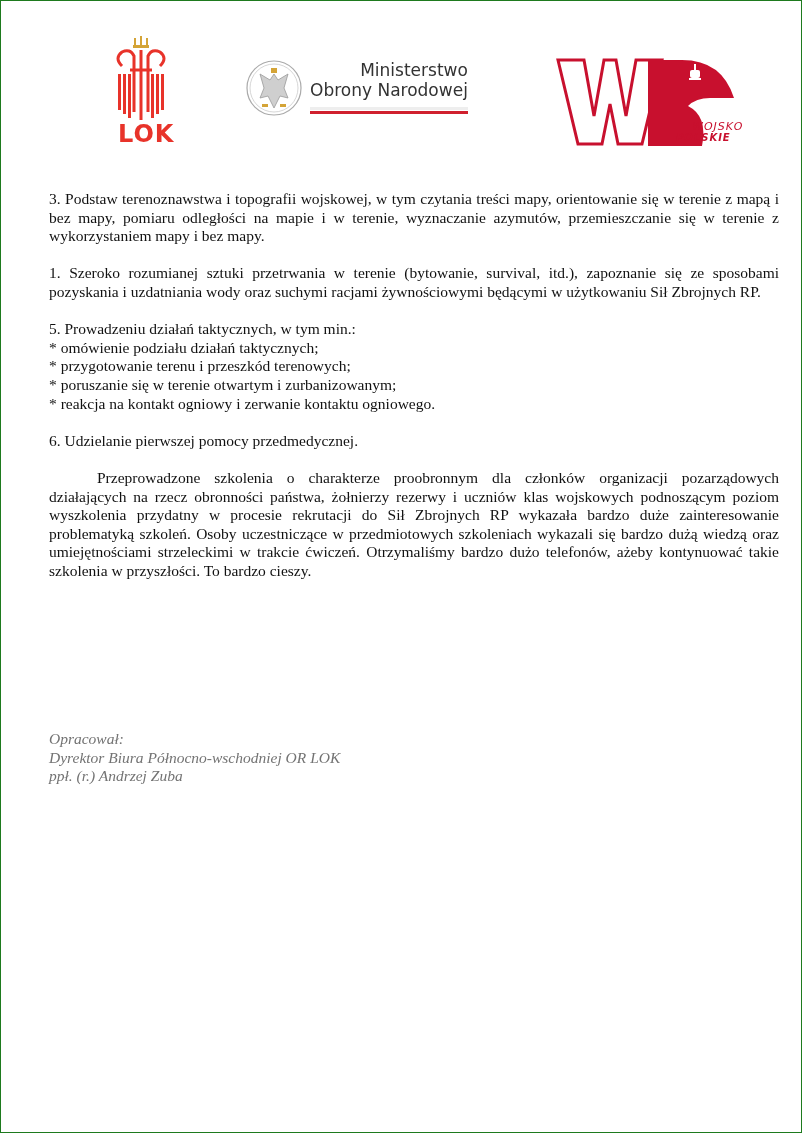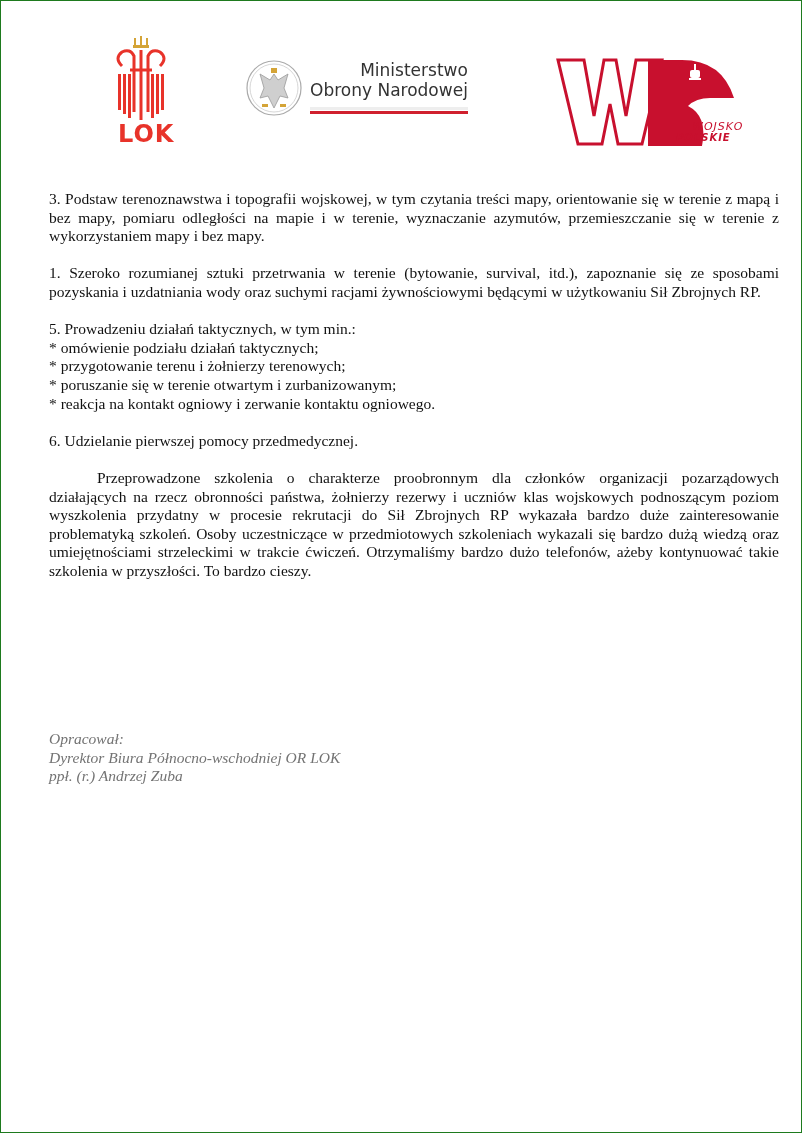--- a/index.html
+++ b/index.html
@@ -82,21 +82,21 @@
     <div style="position:absolute;left:120px;top:74px;font-family:'DejaVu Sans',sans-serif;font-weight:bold;font-style:italic;font-size:10px;color:#c8102e;letter-spacing:1px;">POLSKIE</div>
   </div>
 </div>
 
 <div class="content">
   <p class="para">3. Podstaw terenoznawstwa i topografii wojskowej, w tym czytania treści mapy, orientowanie się w terenie z mapą i bez mapy, pomiaru odległości na mapie i w terenie, wyznaczanie azymutów, przemieszczanie się w terenie z wykorzystaniem mapy i bez mapy.</p>
   <p class="para">1. Szeroko rozumianej sztuki przetrwania w terenie (bytowanie, survival, itd.), zapoznanie się ze sposobami pozyskania i uzdatniania wody oraz suchymi racjami żywnościowymi będącymi w użytkowaniu Sił Zbrojnych RP.</p>
   <div class="para">
     <span class="line">5. Prowadzeniu działań taktycznych, w tym min.:</span>
     <span class="line">* omówienie podziału działań taktycznych;</span>
-    <span class="line">* przygotowanie terenu i żołnierzy terenowych;</span>
+    <span class="line">* przygotowanie terenu i przeszkód terenowych;</span>
     <span class="line">* poruszanie się w terenie otwartym i zurbanizowanym;</span>
     <span class="line">* reakcja na kontakt ogniowy i zerwanie kontaktu ogniowego.</span>
   </div>
   <p class="para">6. Udzielanie pierwszej pomocy przedmedycznej.</p>
   <p class="para indent">Przeprowadzone szkolenia o charakterze proobronnym dla członków organizacji pozarządowych działających na rzecz obronności państwa, żołnierzy rezerwy i uczniów klas wojskowych podnoszącym poziom wyszkolenia przydatny w procesie rekrutacji do Sił Zbrojnych RP wykazała bardzo duże zainteresowanie problematyką szkoleń. Osoby uczestniczące w przedmiotowych szkoleniach wykazali się bardzo dużą wiedzą oraz umiejętnościami strzeleckimi w trakcie ćwiczeń. Otrzymaliśmy bardzo dużo telefonów, ażeby kontynuować takie szkolenia w przyszłości. To bardzo cieszy.</p>
 </div>
 
 <div class="sig">
   <div>Opracował:</div>
   <div>Dyrektor Biura Północno-wschodniej OR LOK</div>

